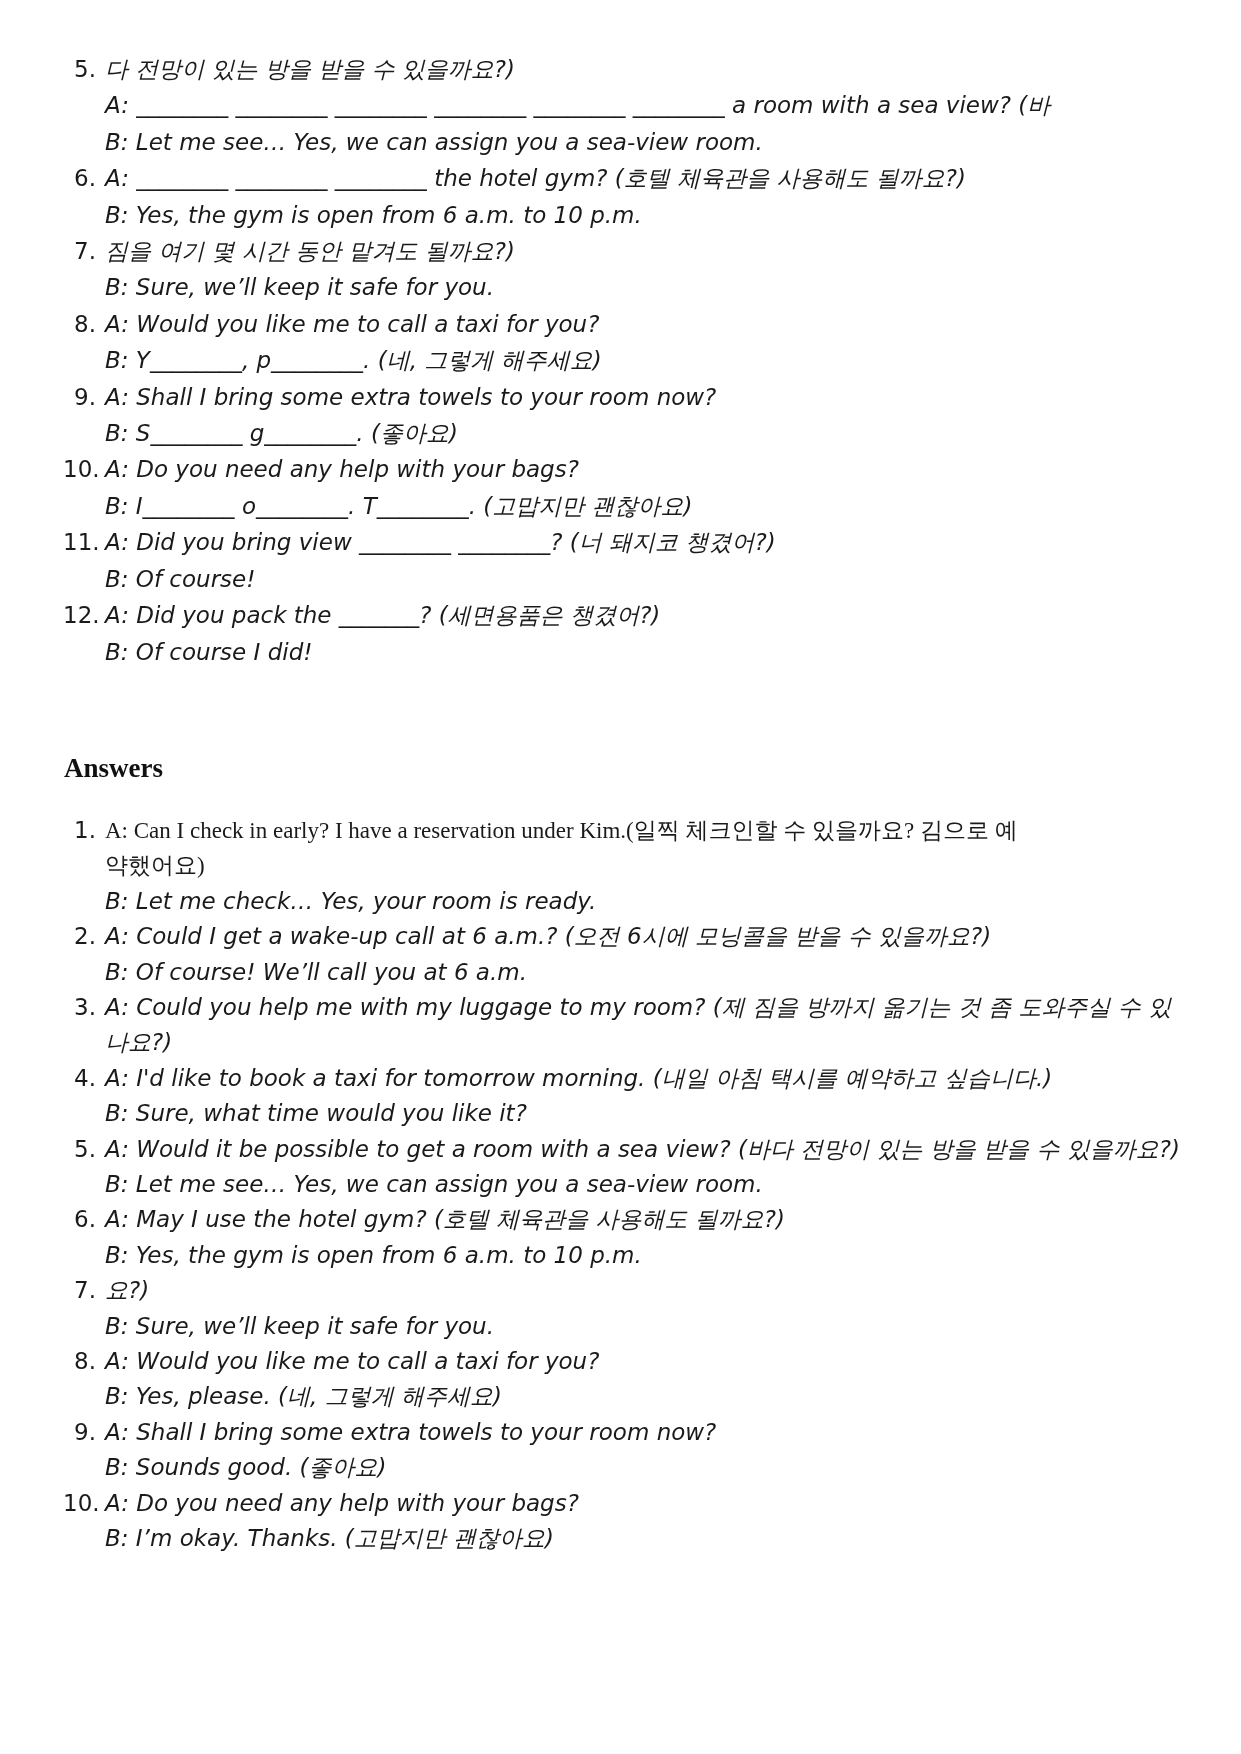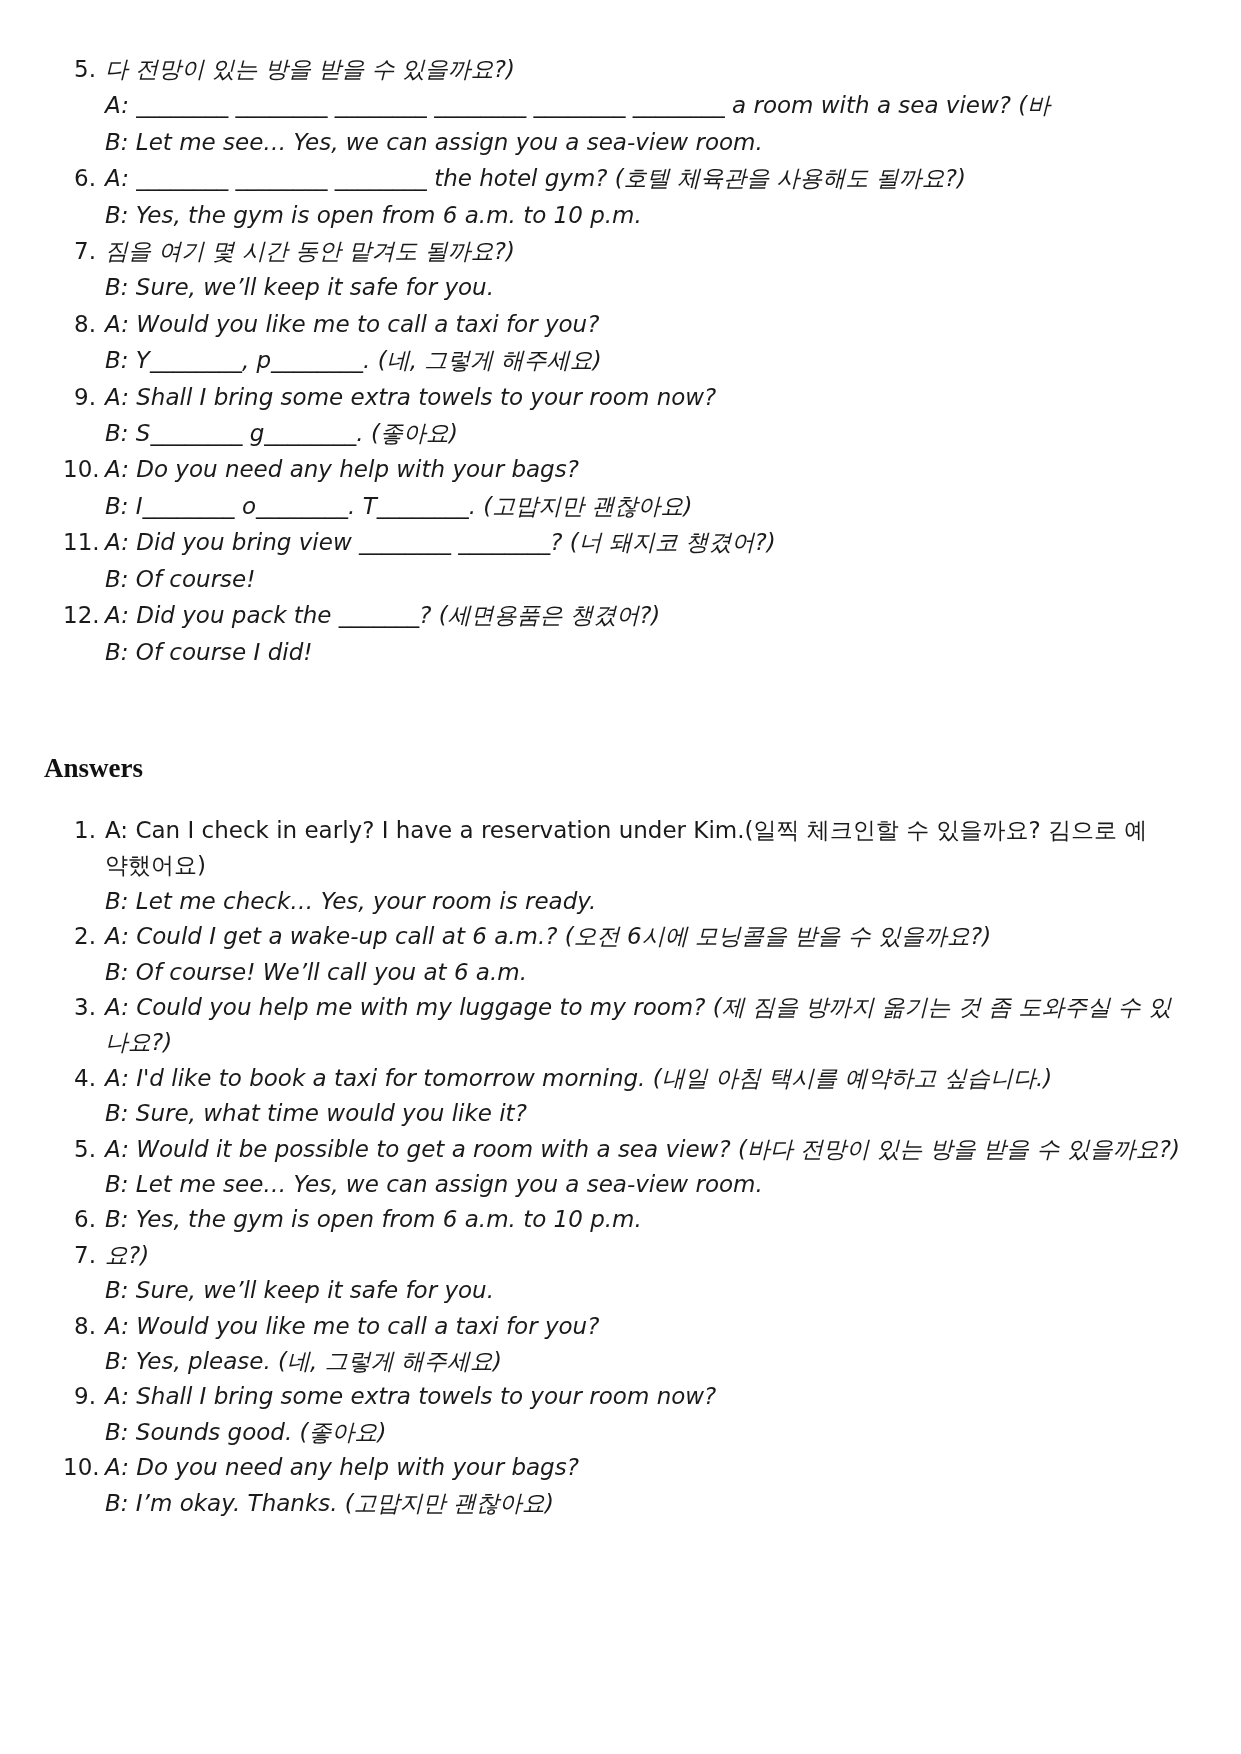--- a/index.html
+++ b/index.html
@@ -25,23 +25,23 @@
   .qa-item { position: relative; padding-left: 42px; }
   .num {
     position: absolute;
     left: 0; top: 0;
     width: 33px;
     text-align: right;
     font-style: normal;
     white-space: nowrap;
   }
   .line { margin: 0; white-space: nowrap; }
-  .regular { font-style: normal; }
+  .regular { font-style: normal; font-family: Liberation Serif, serif; }
   .answers-heading {
-    margin: 83px 0 0 44px;
+    margin: 83px 0 0 64px;
     font-family: "Liberation Serif", "DejaVu Serif", serif;
     font-weight: bold;
     font-style: normal;
     font-size: 27px;
     line-height: 31px;
     color: #111111;
   }
 </style>
 </head>
 <body>
@@ -116,20 +116,21 @@
         <p class="line">A: I'd like to book a taxi for tomorrow morning. (내일 아침 택시를 예약하고 싶습니다.)</p>
         <p class="line">B: Sure, what time would you like it?</p>
       </div>
       <div class="qa-item">
         <span class="num">5.</span>
         <p class="line">A: Would it be possible to get a room with a sea view? (바다 전망이 있는 방을 받을 수 있을까요?)</p>
         <p class="line">B: Let me see… Yes, we can assign you a sea-view room.</p>
       </div>
       <div class="qa-item">
         <span class="num">6.</span>
+        <p class="line">A: May I use the hotel gym? (호텔 체육관을 사용해도 될까요?)</p>
         <p class="line">B: Yes, the gym is open from 6 a.m. to 10 p.m.</p>
       </div>
       <div class="qa-item">
         <span class="num">7.</span>
         <p class="line">요?)</p>
         <p class="line">B: Sure, we’ll keep it safe for you.</p>
       </div>
       <div class="qa-item">
         <span class="num">8.</span>
         <p class="line">A: Would you like me to call a taxi for you?</p>

